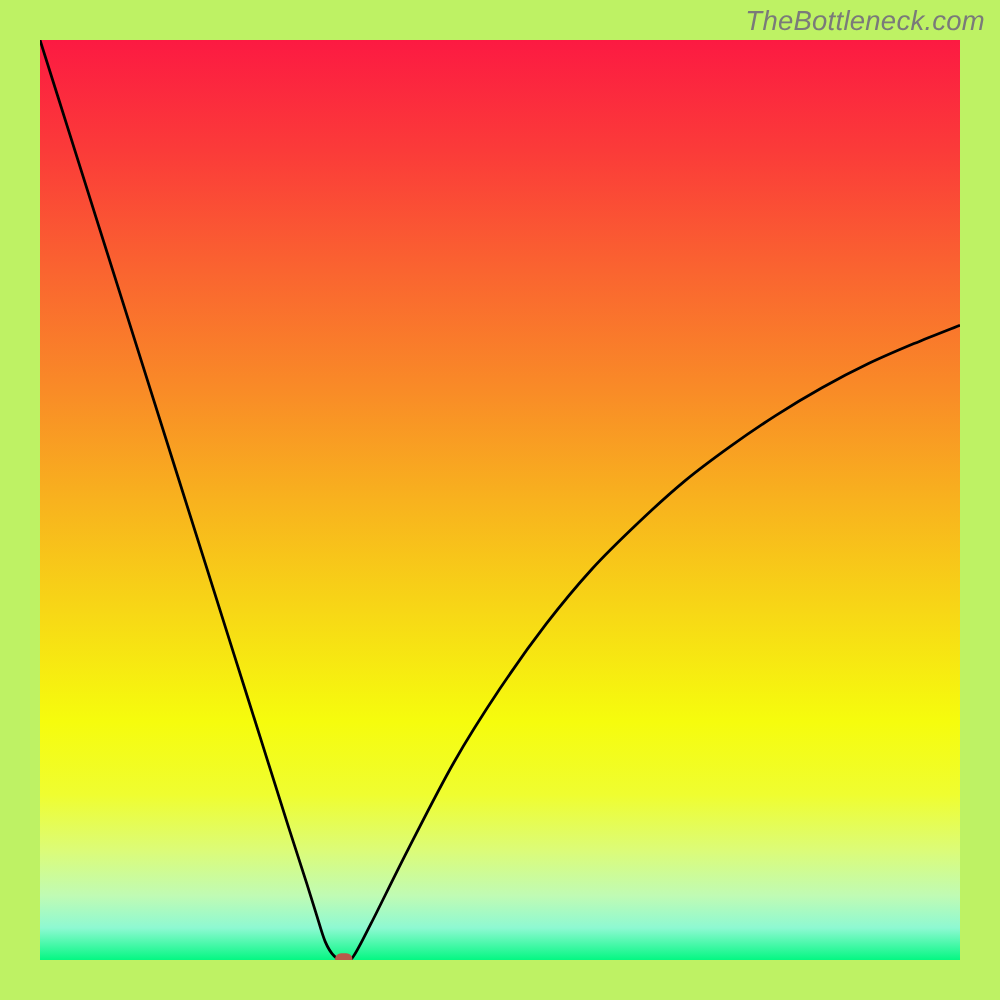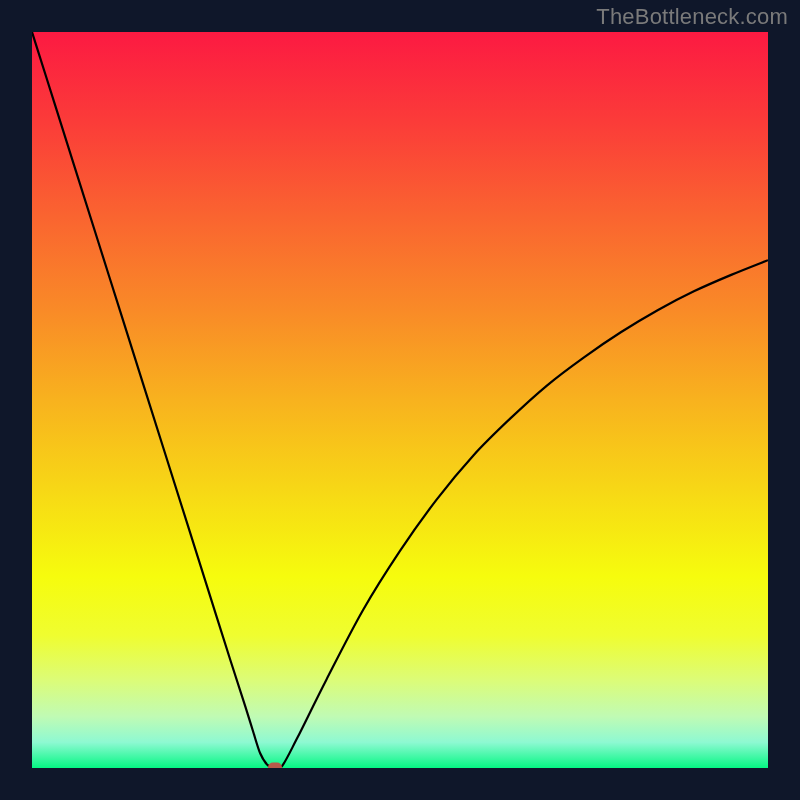--- a/index.html
+++ b/index.html
@@ -8,21 +8,22 @@
     width: 800px;
     height: 800px;
     overflow: hidden;
     background: #000;
     font-family: Arial, Helvetica, sans-serif;
   }
   .canvas {
     position: relative;
     width: 800px;
     height: 800px;
-    background: #0f172a;
+    background: #bef264;
+    font-style: italic;
   }
   .plot-area {
     position: absolute;
     left: 32px;
     top: 32px;
     width: 736px;
     height: 736px;
     overflow: hidden;
   }
   .gradient-bg {

